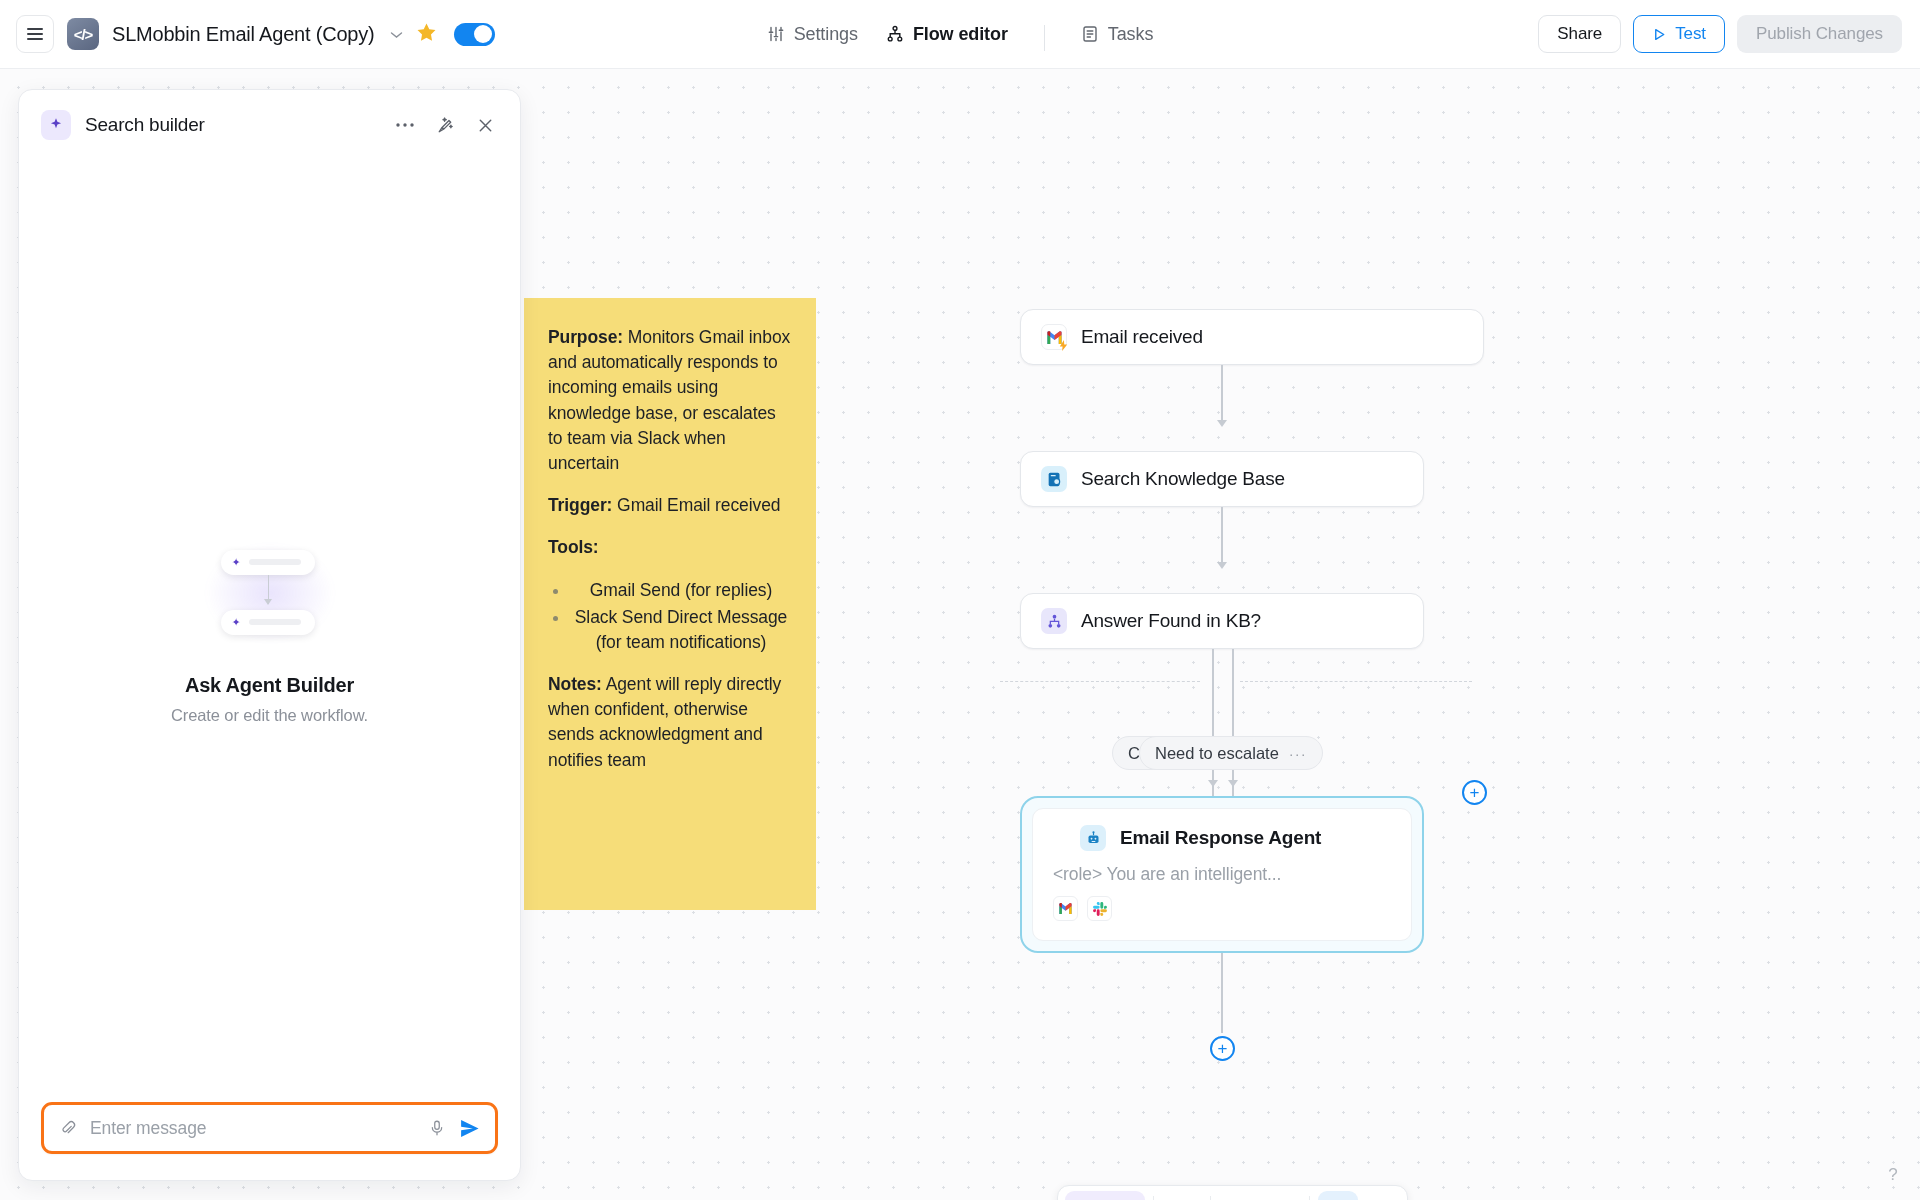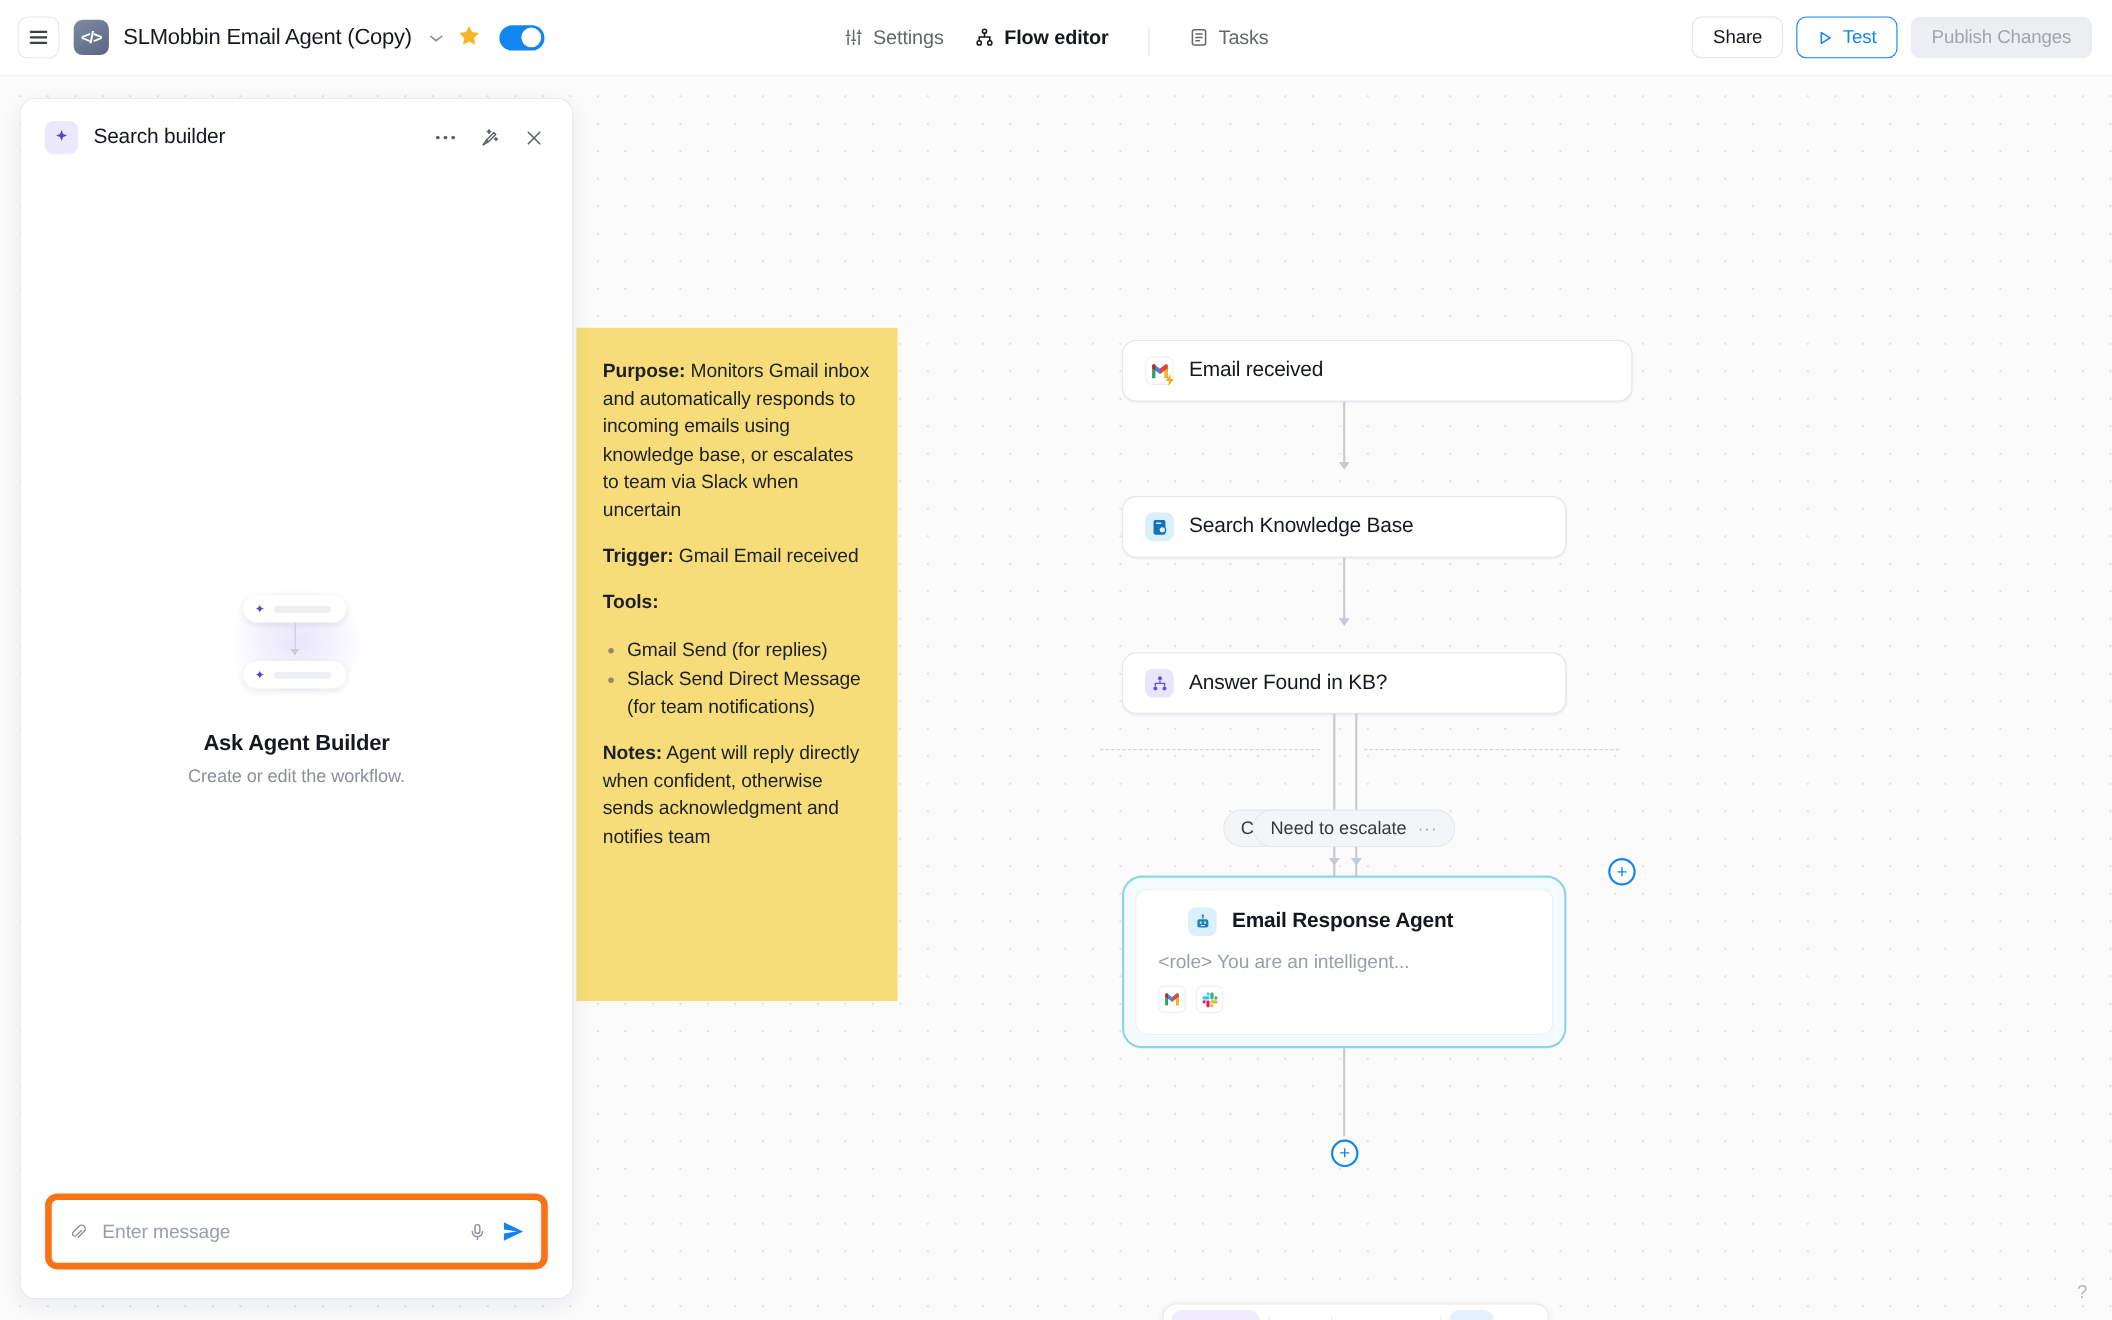--- a/index.html
+++ b/index.html
@@ -83,21 +83,21 @@
   
   .sticky {
     position:absolute; left:524px; top:229px; width:292px; height:612px;
     background:#f6dd79; padding: 27px 24px 20px 24px;
     font-size:17.5px; line-height:1.44; color:#1d2026;
     letter-spacing:-0.1px;
   }
   .sticky p { margin-bottom: 17px; }
   .sticky b { font-weight:700; }
   .sticky ul { margin: 0 0 0 22px; }
-  .sticky li { margin-bottom: 2px; }
+  .sticky li { margin-bottom: 2px; text-align: center; }
   .sticky li::marker { color:#8d8a6e; }
 
   
   .node {
     position:absolute; background:#fff; border:1px solid #e4e7eb;
     border-radius:13px; box-shadow: 0 1px 2px rgba(16,24,40,.05);
     display:flex; align-items:center; gap:14px;
     padding: 0 20px; cursor:pointer;
   }
   .node-title { font-size:19px; color:#15181d; letter-spacing:-0.2px; }
@@ -211,21 +211,21 @@
   .mini-link::after {
     content:""; position:absolute; left:-4px; bottom:-1px; width:0; height:0;
     border-left:4.5px solid transparent; border-right:4.5px solid transparent;
     border-top:6px solid #c9cdd4;
   }
   .empty-title { font-size:20px; color:#15181d; font-weight:600; letter-spacing:-0.2px; }
   .empty-sub { font-size:16.5px; color:#8b9099; margin-top:9px; letter-spacing:-0.1px; }
 
   .panel-foot { padding: 0 22px 26px 22px; }
   .msgbox {
-    height:69px; border:6px solid #f97316; border-radius:11px;
+    height:52px; border:3px solid #f97316; border-radius:11px;
     display:flex; align-items:center; padding: 0 15px; gap:13px;
     box-shadow:0 1px 2px rgba(16,24,40,.04);
   }
   .msgbox input {
     flex:1; border:none; outline:none; font-size:17.5px; color:#15181d;
     font-family:"Liberation Sans", sans-serif; letter-spacing:-0.1px;
   }
   .msgbox input::placeholder { color:#9aa0a8; }
   .send-btn { color:#1285f0; cursor:pointer; display:flex; }
   .clip, .mic { color:#8b9099; cursor:pointer; display:flex; }

